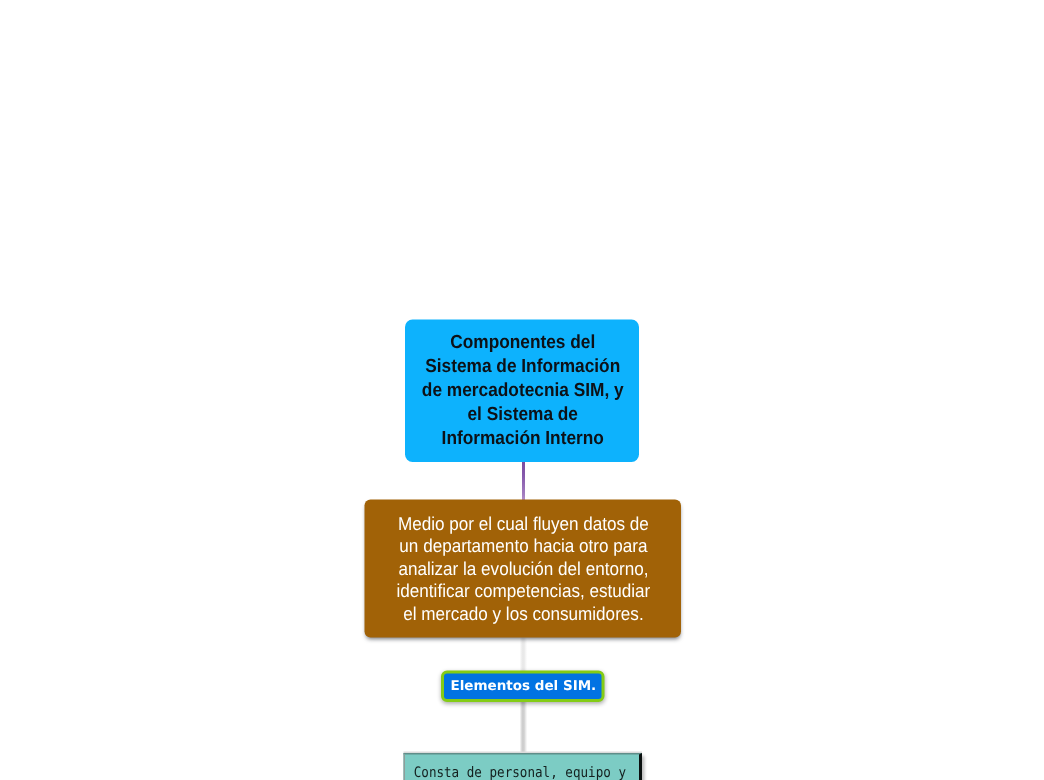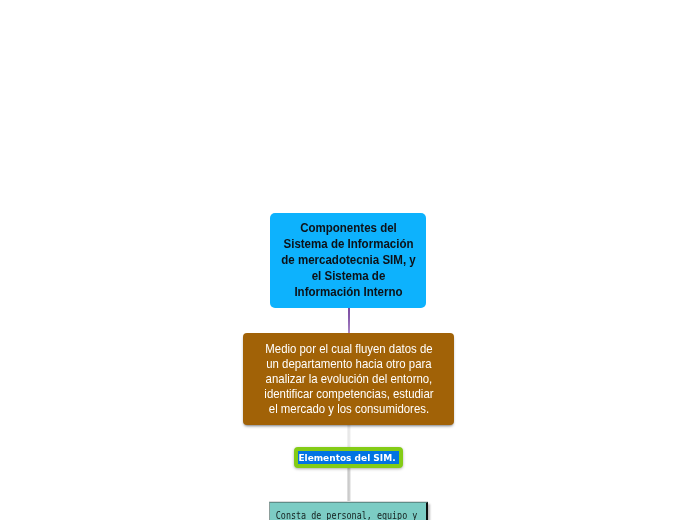--- a/index.html
+++ b/index.html
@@ -52,23 +52,23 @@
     display:flex;align-items:center;justify-content:center;
   }
   .n-desc .txt{
     font-size:12.4px;line-height:15px;font-weight:400;color:#ffffff;text-align:center;
     transform:scaleX(0.92);
   }
 
   
   .n-label{
     left:294px;top:447px;width:109px;height:21px;
-    background:#0173E3;border-radius:4px;border:4px solid #84cc16;
+    background:#0173E3;border-radius:4px;border:2px solid #84cc16;
     box-shadow:0 1px 3px rgba(0,0,0,.32);
-    display:flex;align-items:center;
+    display:flex;align-items:center;justify-content:center;
   }
   .n-label .txt{
     font-family:"DejaVu Sans",sans-serif;font-size:9px;font-weight:700;color:#ffffff;
     white-space:nowrap;transform:translateX(0.4px);
   }
 
   
   .n-leaf{
     left:269px;top:502px;width:159px;height:40px;
     background:#7CCCC4;

